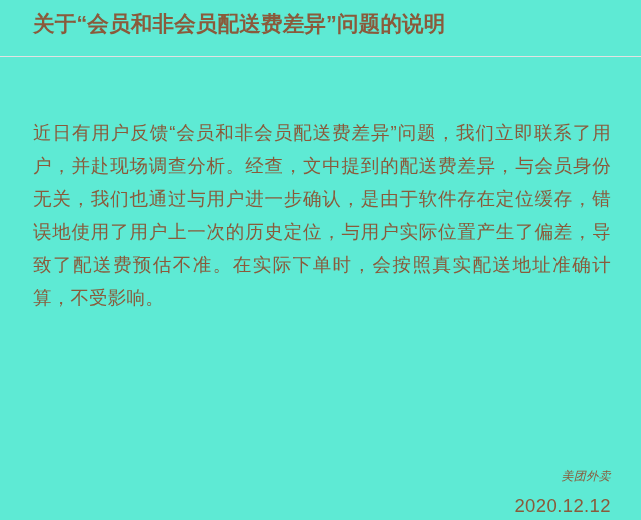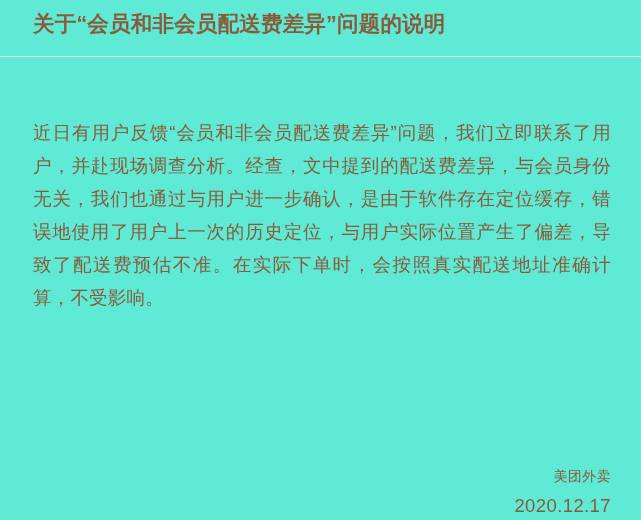--- a/index.html
+++ b/index.html
@@ -58,23 +58,24 @@
   }
   .sign {
     position: absolute;
     right: 30px;
     top: 462px;
     width: 300px;
     text-align: right;
     color: #8a5a3b;
   }
   .sign-org {
-    font-size: 14px;
+    font-size: 12px;
     line-height: 28px;
     letter-spacing: 0.4px;
+    font-style: italic;
   }
   .sign-date {
     font-size: 18.5px;
     line-height: 28px;
     letter-spacing: 0.4px;
     margin-top: 2px;
   }
 </style>
 </head>
 <body>
@@ -84,16 +85,16 @@
   <div class="title">关于“会员和非会员配送费差异”问题的说明</div>
 
   <div class="divider"></div>
 
   <div class="body">
     <p class="para">近日有用户反馈“会员和非会员配送费差异”问题，我们立即联系了用户，并赴现场调查分析。经查，文中提到的配送费差异，与会员身份无关，我们也通过与用户进一步确认，是由于软件存在定位缓存，错误地使用了用户上一次的历史定位，与用户实际位置产生了偏差，导致了配送费预估不准。在实际下单时，会按照真实配送地址准确计算，不受影响。</p>
   </div>
 
   <div class="sign">
     <div class="sign-org">美团外卖</div>
-    <div class="sign-date">2020.12.17</div>
+    <div class="sign-date">2020.12.12</div>
   </div>
 
 </div>
 
 </body></html>

